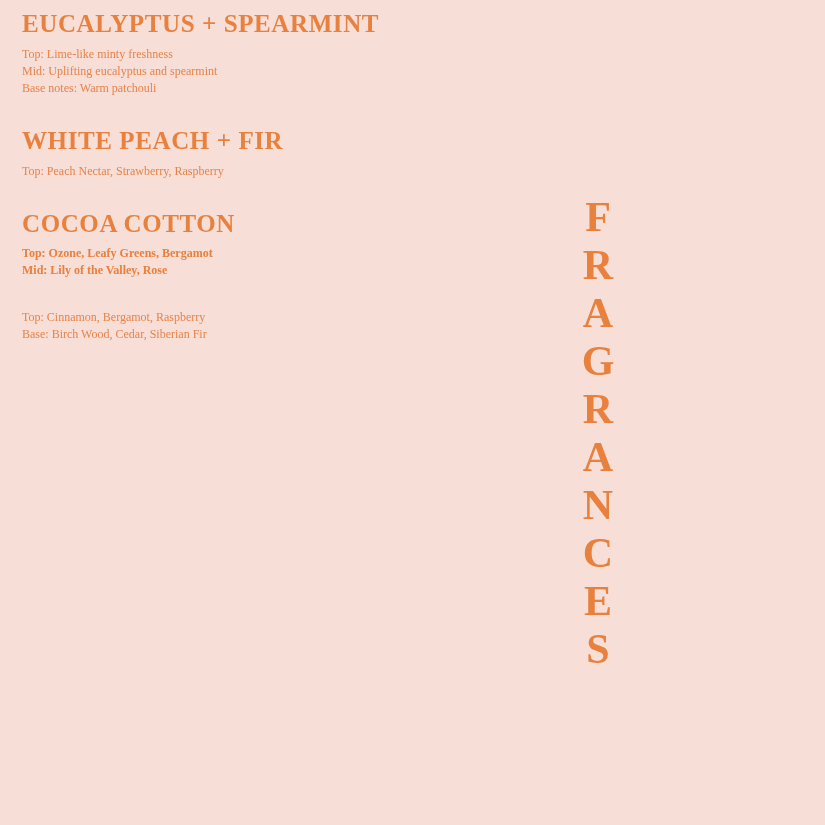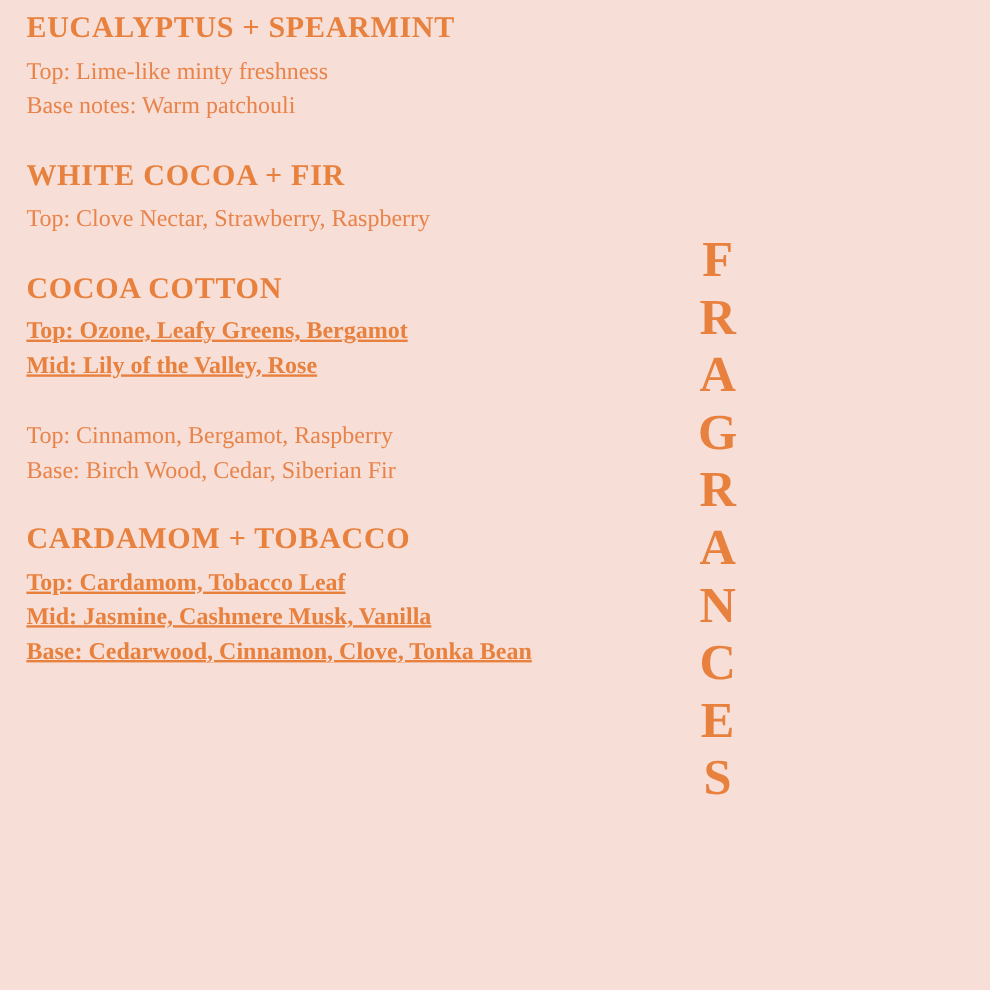--- a/index.html
+++ b/index.html
@@ -39,30 +39,29 @@
     font-size: 25px;
     letter-spacing: 0.6px;
     color: #e8803e;
     margin: 0 0 7px 0;
     line-height: 1.15;
     white-space: nowrap;
   }
 
   .note-line {
     font-family: "Liberation Serif", serif;
-    font-size: 20px;
+    font-size: 12px;
     color: #e8834a;
     line-height: 1.42;
     white-space: nowrap;
     margin: 0;
   }
   .note-line.bold {
     font-weight: bold;
     color: #e8803e;
-    text-decoration: underline;
   }
 
   
   .side-label {
     position: absolute;
     right: 62px;
     top: 196px;
     font-family: "Liberation Serif", serif;
     font-weight: bold;
     font-size: 42px;
@@ -80,45 +79,40 @@
 </head>
 <body>
 
 <div class="page">
 
   <div class="list">
 
     <div class="entry">
       <div class="entry-title">EUCALYPTUS + SPEARMINT</div>
       <div class="note-line">Top: Lime-like minty freshness</div>
+      <div class="note-line">Mid: Uplifting eucalyptus and spearmint</div>
       <div class="note-line">Base notes: Warm patchouli</div>
     </div>
 
     <div class="entry">
-      <div class="entry-title">WHITE COCOA + FIR</div>
-      <div class="note-line">Top: Clove Nectar, Strawberry, Raspberry</div>
+      <div class="entry-title">WHITE PEACH + FIR</div>
+      <div class="note-line">Top: Peach Nectar, Strawberry, Raspberry</div>
     </div>
 
     <div class="entry">
       <div class="entry-title">COCOA COTTON</div>
       <div class="note-line bold">Top: Ozone, Leafy Greens, Bergamot</div>
       <div class="note-line bold">Mid: Lily of the Valley, Rose</div>
     </div>
 
     <div class="entry">
       <div class="note-line">Top: Cinnamon, Bergamot, Raspberry</div>
       <div class="note-line">Base: Birch Wood, Cedar, Siberian Fir</div>
     </div>
 
-    <div class="entry">
-      <div class="entry-title">CARDAMOM + TOBACCO</div>
-      <div class="note-line bold">Top: Cardamom, Tobacco Leaf</div>
-      <div class="note-line bold">Mid: Jasmine, Cashmere Musk, Vanilla</div>
-      <div class="note-line bold">Base: Cedarwood, Cinnamon, Clove, Tonka Bean</div>
-    </div>
 
 
   </div>
 
   <div class="side-label">
     <span>F</span>
     <span>R</span>
     <span>A</span>
     <span>G</span>
     <span>R</span>

